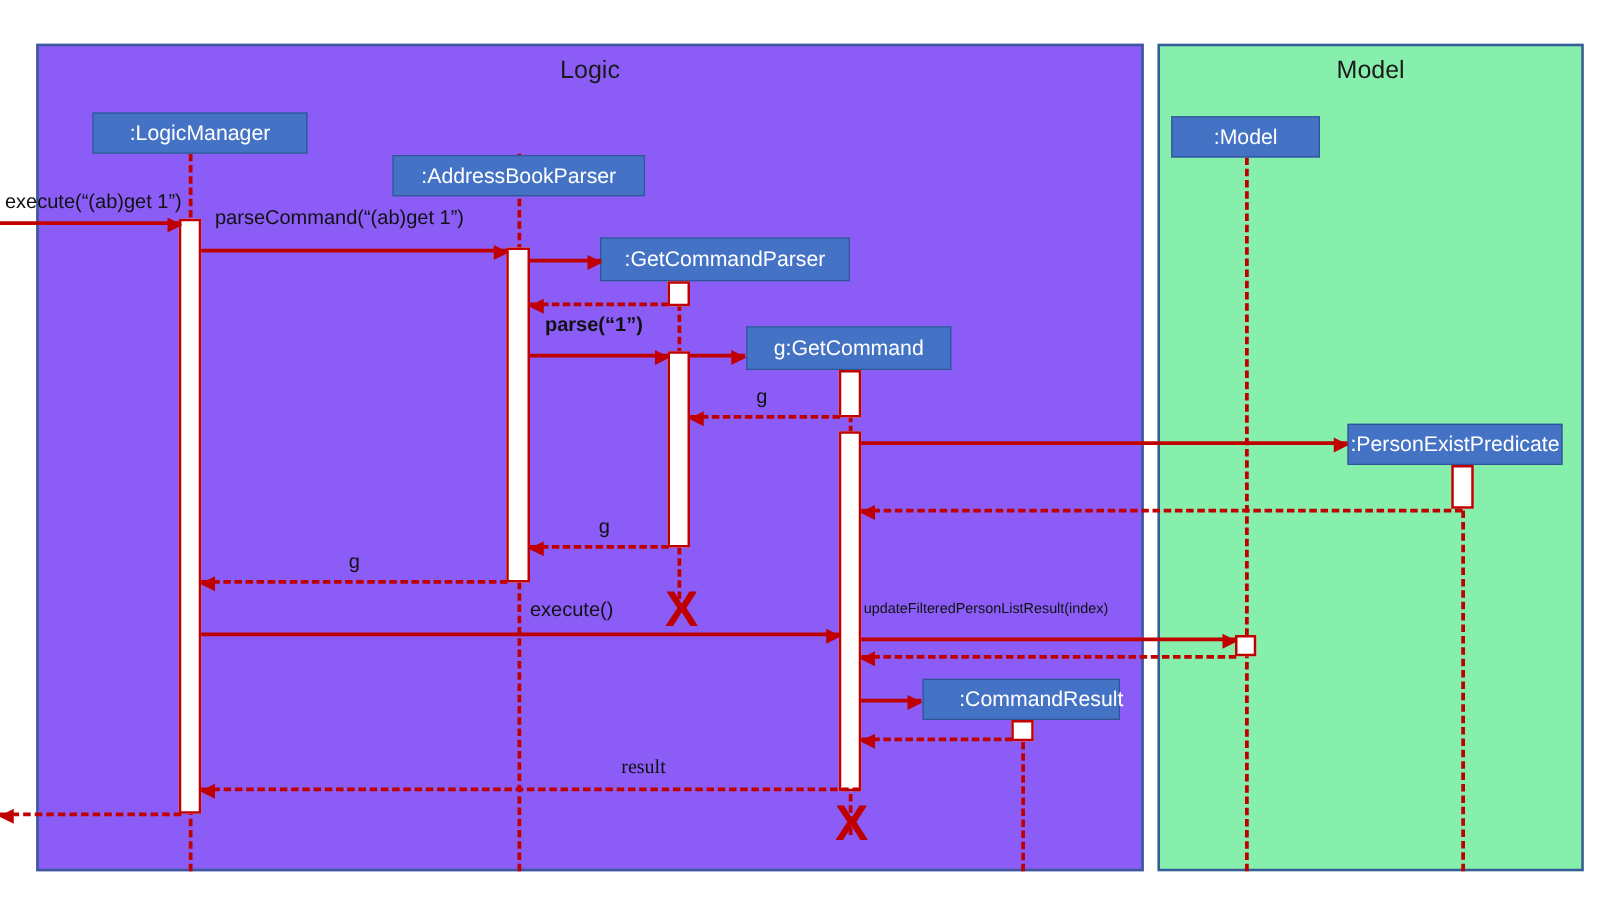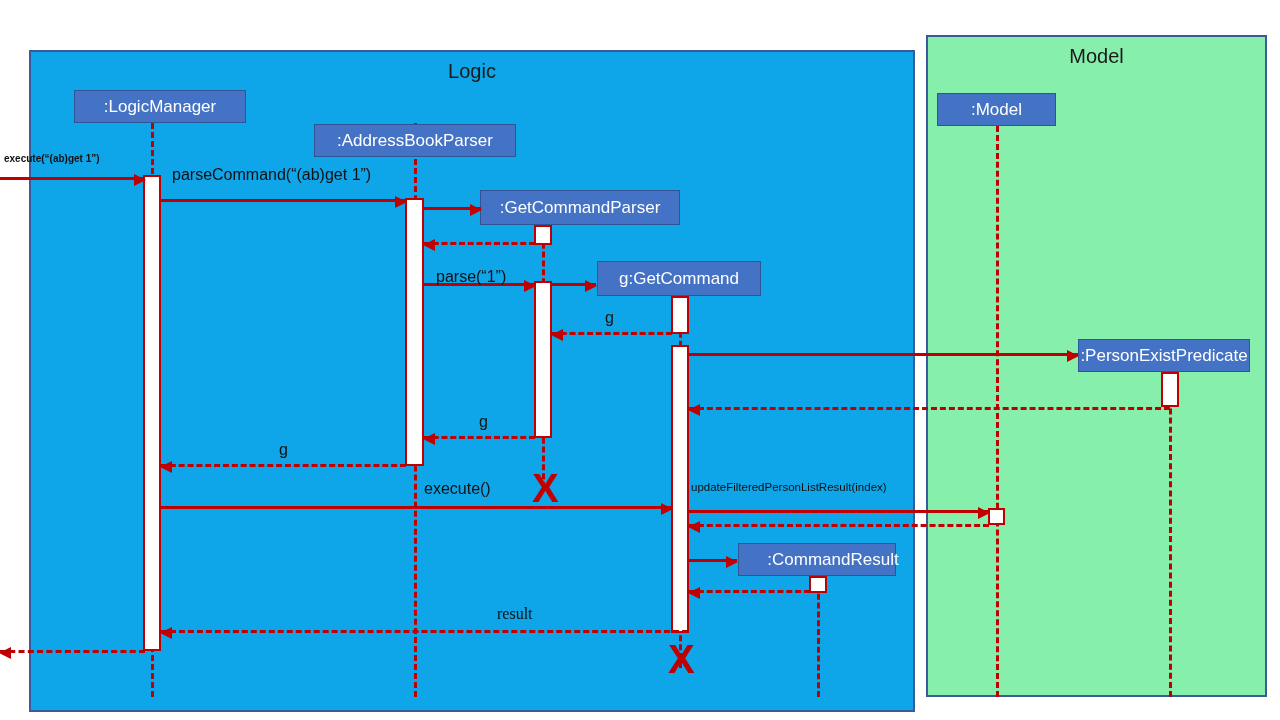--- a/index.html
+++ b/index.html
@@ -30,21 +30,21 @@
   .frame-title {
     position: absolute;
     top: 8px;
     left: 0;
     width: 100%;
     text-align: center;
     font-size: 20px;
     color: #1a1a1a;
     font-family: "Liberation Sans", sans-serif;
   }
-  #frame-logic  { background: #0ea5e9; margin-top: 15px; }
+  #frame-logic  { background: #8b5cf6; }
   #frame-model  { background: #86efac; }
 
   
   .pbox {
     position: absolute;
     background: #4472c4;
     border: 1px solid #2f5597;
     box-sizing: border-box;
     color: #ffffff;
     font-size: 17px;
@@ -97,21 +97,21 @@
     border-right: 12px solid #c00000;
   }
 
   .msg-label {
     position: absolute;
     font-size: 16px;
     color: #111111;
     white-space: nowrap;
     font-family: "Liberation Sans", sans-serif;
   }
-  .msg-label.small { font-size: 10px; font-weight: bold; }
+  .msg-label.small { font-size: 16px; }
   .msg-label.tiny  { font-size: 11.5px; text-align: center; }
 
   
   .xmark {
     position: absolute;
     width: 26px;
     height: 38px;
     color: #c00000;
     font-size: 40px;
     font-weight: bold;
@@ -201,21 +201,21 @@
     <span class="arrowhead right"></span>
   </div>
 
   <div class="msg dashed" style="left:424px; top:242px; width:111px;">
     <span class="arrowhead left"></span>
   </div>
 
   <div class="msg solid" style="left:424px; top:283px; width:111px;">
     <span class="arrowhead right"></span>
   </div>
-  <div class="msg-label" style="left:436px; top:268px;">parse(“1”)</div>
+  <div class="msg-label" style="left:436px; top:252px;font-weight:bold;">parse(“1”)</div>
 
   <div class="msg solid" style="left:552px; top:283px; width:44px;">
     <span class="arrowhead right"></span>
   </div>
 
   <div class="msg dashed" style="left:552px; top:332px; width:120px;">
     <span class="arrowhead left"></span>
   </div>
   <div class="msg-label" style="left:605px; top:309px;">g</div>
 

